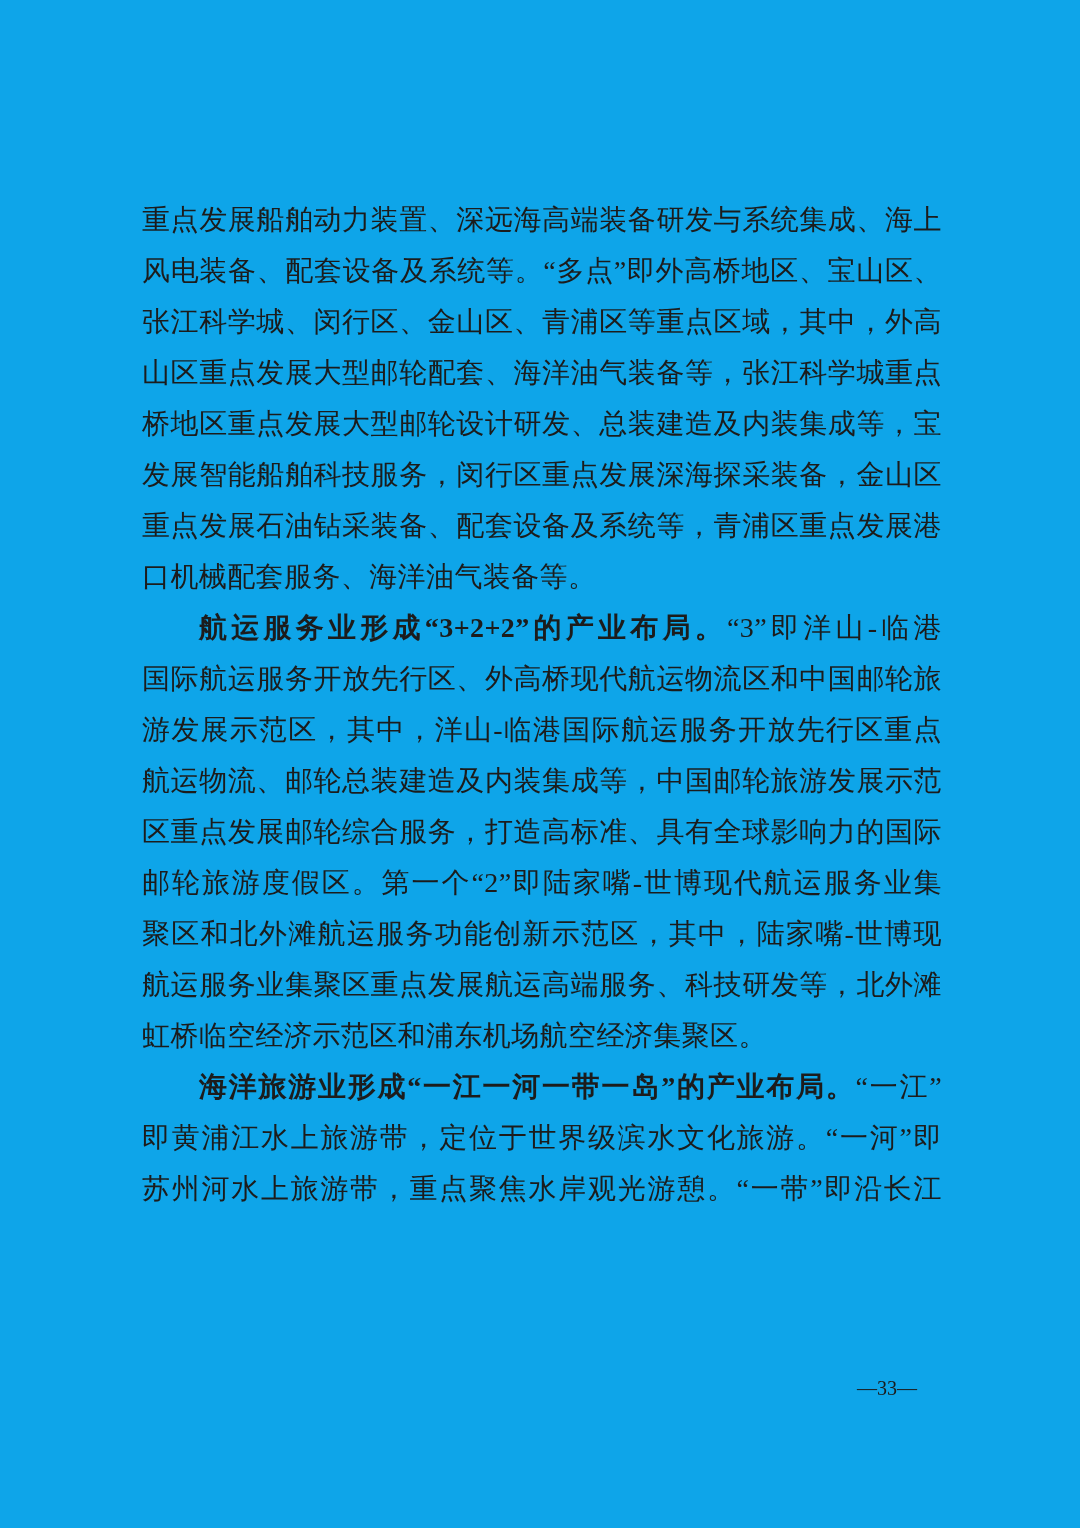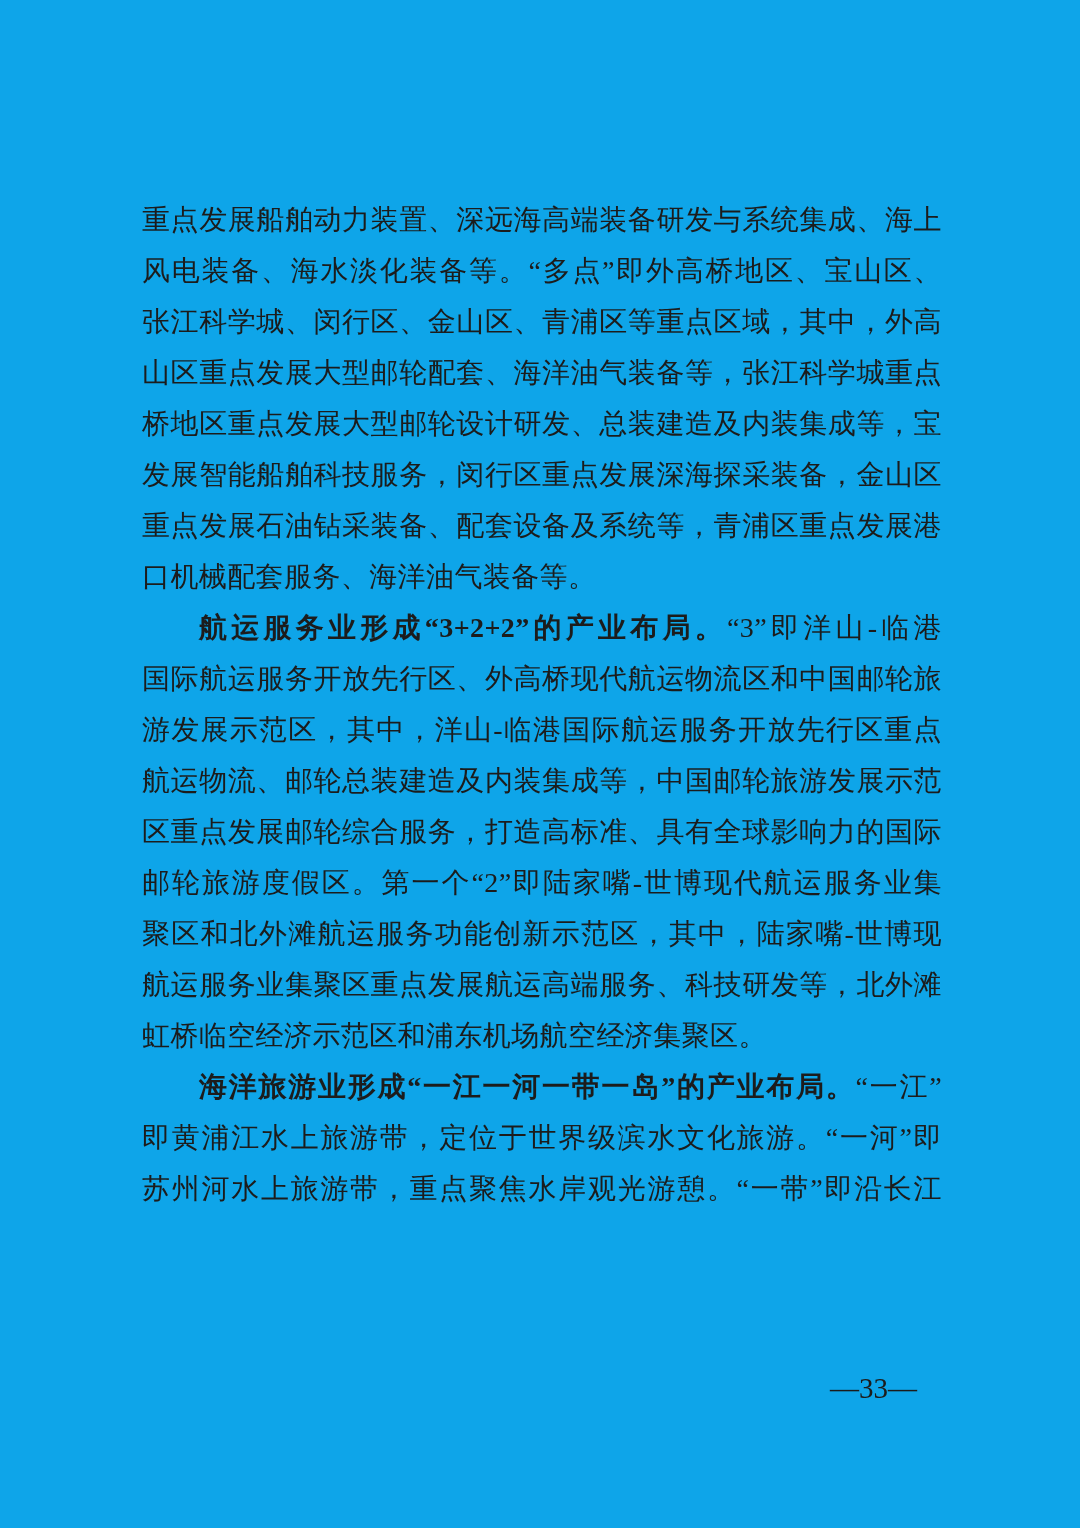--- a/index.html
+++ b/index.html
@@ -41,33 +41,33 @@
   }
   .seg-bold {
     font-weight: bold;
   }
   .page-number {
     position: absolute;
     top: 1368px;
     right: 163px;
     height: 40px;
     line-height: 40px;
-    font-size: 29px;
+    font-size: 20px;
     letter-spacing: 0;
     color: #1c1c1c;
   }
 </style>
 </head>
 <body>
 
 <div class="page">
   <div class="content">
 
   <div class="text-line"><span class="seg-regular">重点发展船舶动力装置、深远海高端装备研发与系统集成、海上</span></div>
-      <div class="text-line"><span class="seg-regular">风电装备、海水淡化装备等。“多点”即外高桥地区、宝山区、</span></div>
+      <div class="text-line"><span class="seg-regular">风电装备、配套设备及系统等。“多点”即外高桥地区、宝山区、</span></div>
       <div class="text-line"><span class="seg-regular">张江科学城、闵行区、金山区、青浦区等重点区域，其中，外高</span></div>
       <div class="text-line"><span class="seg-regular">山区重点发展大型邮轮配套、海洋油气装备等，张江科学城重点</span></div>
       <div class="text-line"><span class="seg-regular">桥地区重点发展大型邮轮设计研发、总装建造及内装集成等，宝</span></div>
       <div class="text-line"><span class="seg-regular">发展智能船舶科技服务，闵行区重点发展深海探采装备，金山区</span></div>
       <div class="text-line"><span class="seg-regular">重点发展石油钻采装备、配套设备及系统等，青浦区重点发展港</span></div>
       <div class="text-line no-justify"><span class="seg-regular">口机械配套服务、海洋油气装备等。</span></div>
       <div class="text-line indent"><span class="seg-bold">航运服务业形成“3+2+2”的产业布局。</span><span class="seg-regular">“3”即洋山-临港</span></div>
       <div class="text-line"><span class="seg-regular">国际航运服务开放先行区、外高桥现代航运物流区和中国邮轮旅</span></div>
       <div class="text-line"><span class="seg-regular">游发展示范区，其中，洋山-临港国际航运服务开放先行区重点发</span></div>
       <div class="text-line"><span class="seg-regular">航运物流、邮轮总装建造及内装集成等，中国邮轮旅游发展示范</span></div>

